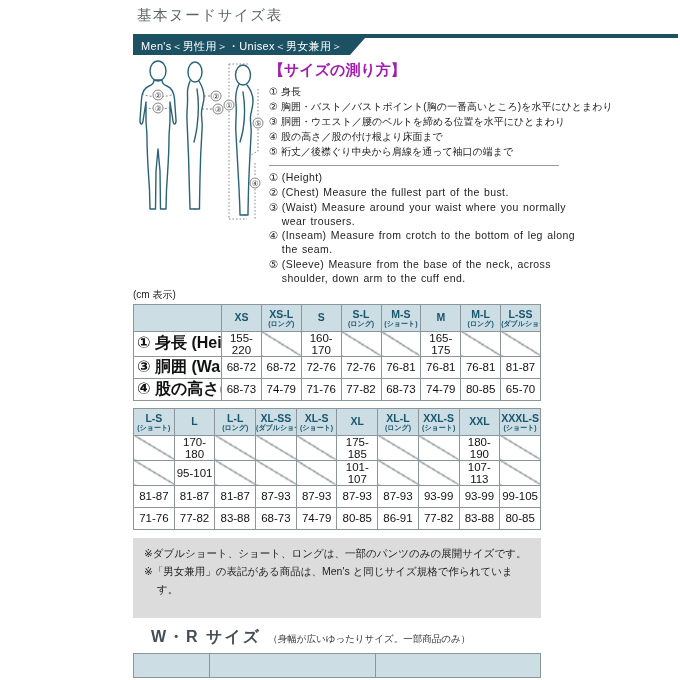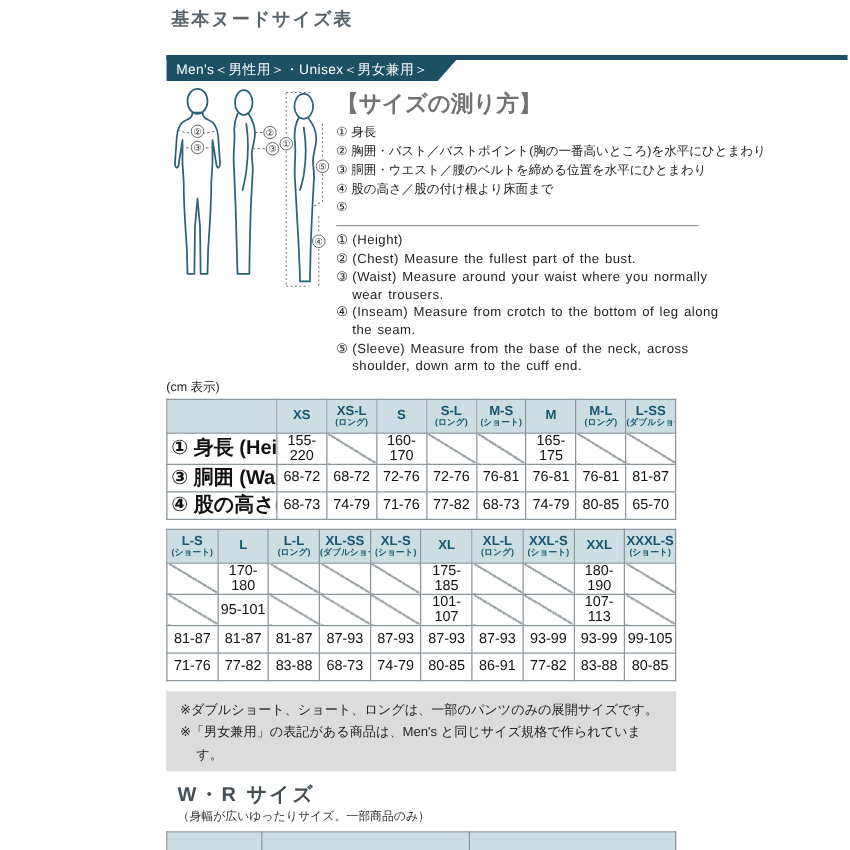--- a/index.html
+++ b/index.html
@@ -1,54 +1,54 @@
 <!DOCTYPE html>
 <html><head>
 <meta charset="utf-8">
 <style>
   html,body{margin:0;padding:0;background:#fff;}
   body{width:680px;height:680px;overflow:hidden;
        font-family:"Liberation Sans","DejaVu Sans",sans-serif;color:#222;}
   .page{padding:5px 0 0 133px;width:547px;}
 
-  .title{font-size:14.5px;font-weight:bold;color:#5a646a;letter-spacing:1.5px;margin:1px 0 19px 4px;}
+  .title{font-size:14.5px;font-weight:normal;color:#5a646a;letter-spacing:1.5px;margin:1px 0 9px 4px;}
   .rule-bar{height:4px;width:545px;background:#1c5063;}
   .tab{height:17px;width:224px;background:#1c5063;color:#fff;font-size:11px;font-weight:normal;
        line-height:17px;padding-left:8px;letter-spacing:.3px;
        clip-path:polygon(0 0,100% 0,calc(100% - 15px) 100%,0 100%);}
 
   .measure{display:flex;margin-top:4px;}
   .figure-wrap{width:132px;flex:none;}
   .instr{width:404px;margin-left:4px;}
-  .instr h2{font-size:18px;font-weight:bold;color:#737373;margin:2px 0 4px 0;}
+  .instr h2{font-size:15px;font-weight:bold;color:#a21caf;margin:2px 0 4px 0;}
   ul.steps{list-style:none;margin:0;padding:0;}
   ul.steps li{display:flex;align-items:flex-start;}
   ul.steps .num{flex:none;margin-right:3px;}
   ul.jp{font-size:10px;line-height:1.5;color:#222;}
   ul.en{font-size:10.5px;line-height:1.32;letter-spacing:.4px;word-spacing:1px;width:312px;color:#222;}
   ul.en li{margin-bottom:1px;}
   hr.sep{border:none;border-top:1px solid #999;margin:6px 0 5px 0;width:290px;}
   .cm-note{width:408px;text-align:left;font-size:10px;color:#222;margin:1px 0 2px 0;}
 
   table.sz{border-collapse:collapse;table-layout:fixed;width:408px;}
   table.sz th,table.sz td{border:1px solid #8b969c;text-align:center;vertical-align:middle;padding:0;overflow:hidden;}
   table.sz th{background:#ccdde4;height:26px;}
   .cl{font-size:10.5px;font-weight:bold;color:#19566e;line-height:1.05;}
   .cs{font-size:7px;font-weight:bold;color:#19566e;line-height:1;white-space:nowrap;}
   table.sz td{height:21px;font-size:11.5px;color:#111;}
   table.sz td.lbl{text-align:left;font-weight:bold;font-size:16px;padding-left:3px;white-space:nowrap;}
   td.diag{background-image:linear-gradient(to top right,transparent 48%,#9aa2a6 48%,#9aa2a6 52%,transparent 52%);}
   #table1{margin-top:0;}
   #table2{margin-top:7px;}
 
-  .notebox{width:386px;background:#dcdcdc;color:#222;padding:7px 11px 4px 11px;margin-top:8px;
+  .notebox{width:386px;background:#dcdcdc;color:#222;padding:7px 11px 20px 11px;margin-top:8px;
            font-size:10.5px;line-height:1.7;}
   .notebox .nline{padding-left:13px;text-indent:-13px;}
 
-  .wr-head{display:flex;align-items:baseline;margin:9px 0 5px 2px;flex-direction:column;}
+  .wr-head{display:flex;align-items:baseline;margin:9px 0 5px 18px;}
   .wr-head .t{font-size:16px;font-weight:bold;color:#434e55;letter-spacing:2px;}
   .wr-head .s{font-size:9.5px;color:#333;margin-left:7px;}
   table.wr{border-collapse:collapse;table-layout:fixed;width:408px;}
   table.wr th,table.wr td{border:1px solid #8b969c;padding:0;}
   table.wr th{background:#ccdde4;color:#19566e;font-size:10.5px;font-weight:bold;height:23px;text-align:center;}
 
   svg .outline{fill:none;stroke:#2a6278;stroke-width:1.4;stroke-linejoin:round;stroke-linecap:round;}
   svg .dash{fill:none;stroke:#667;stroke-width:.8;stroke-dasharray:2,2;}
   svg .dots{fill:none;stroke:#778;stroke-width:.9;stroke-dasharray:1.5,2;}
   svg .mark-c{fill:#fff;stroke:#666;stroke-width:.8;}
@@ -122,20 +122,21 @@
         <li>
             <span class="num">③</span>
             <span>胴囲・ウエスト／腰のベルトを締める位置を水平にひとまわり</span>
           </li>
         <li>
             <span class="num">④</span>
             <span>股の高さ／股の付け根より床面まで</span>
           </li>
         <li>
             <span class="num">⑤</span>
+            <span>裄丈／後襟ぐり中央から肩線を通って袖口の端まで</span>
           </li>
       </ul>
       <hr class="sep">
       <ul class="steps en">
         <li>
             <span class="num">①</span>
             <span>(Height)</span>
           </li>
         <li>
             <span class="num">②</span>

